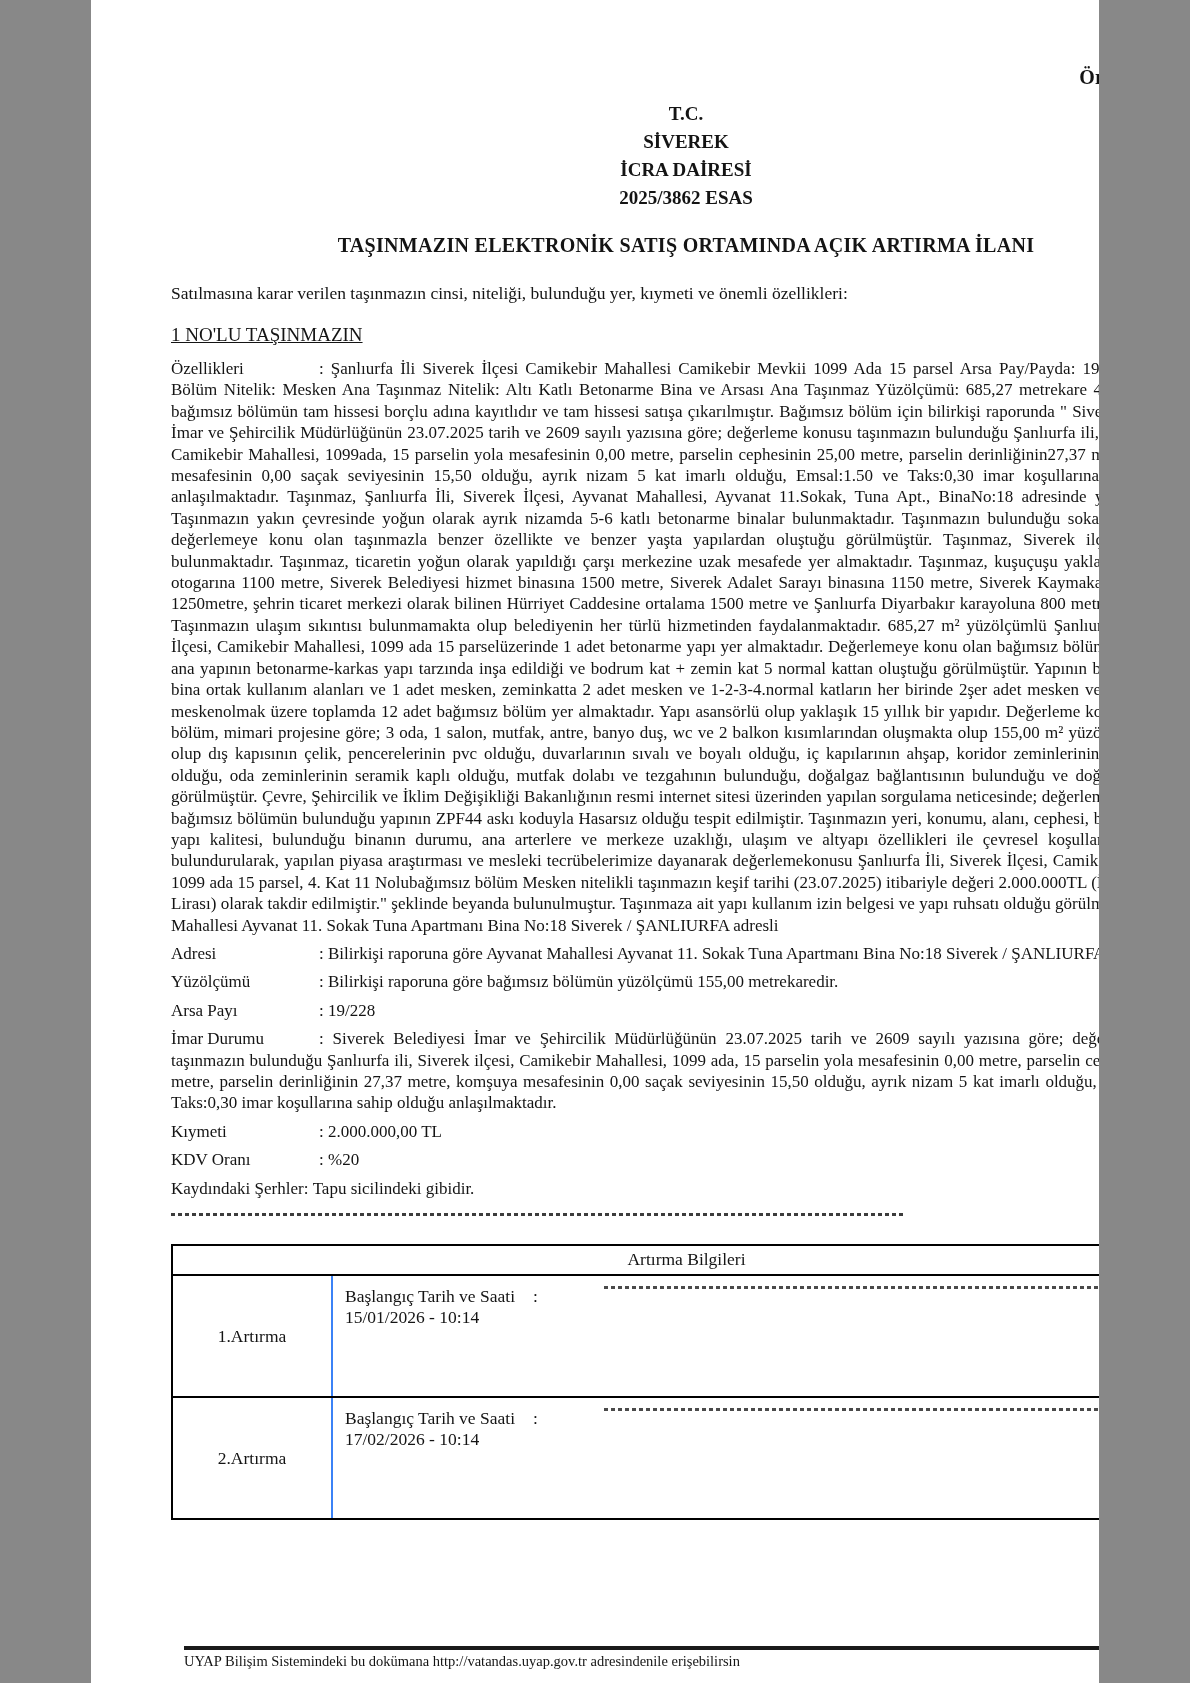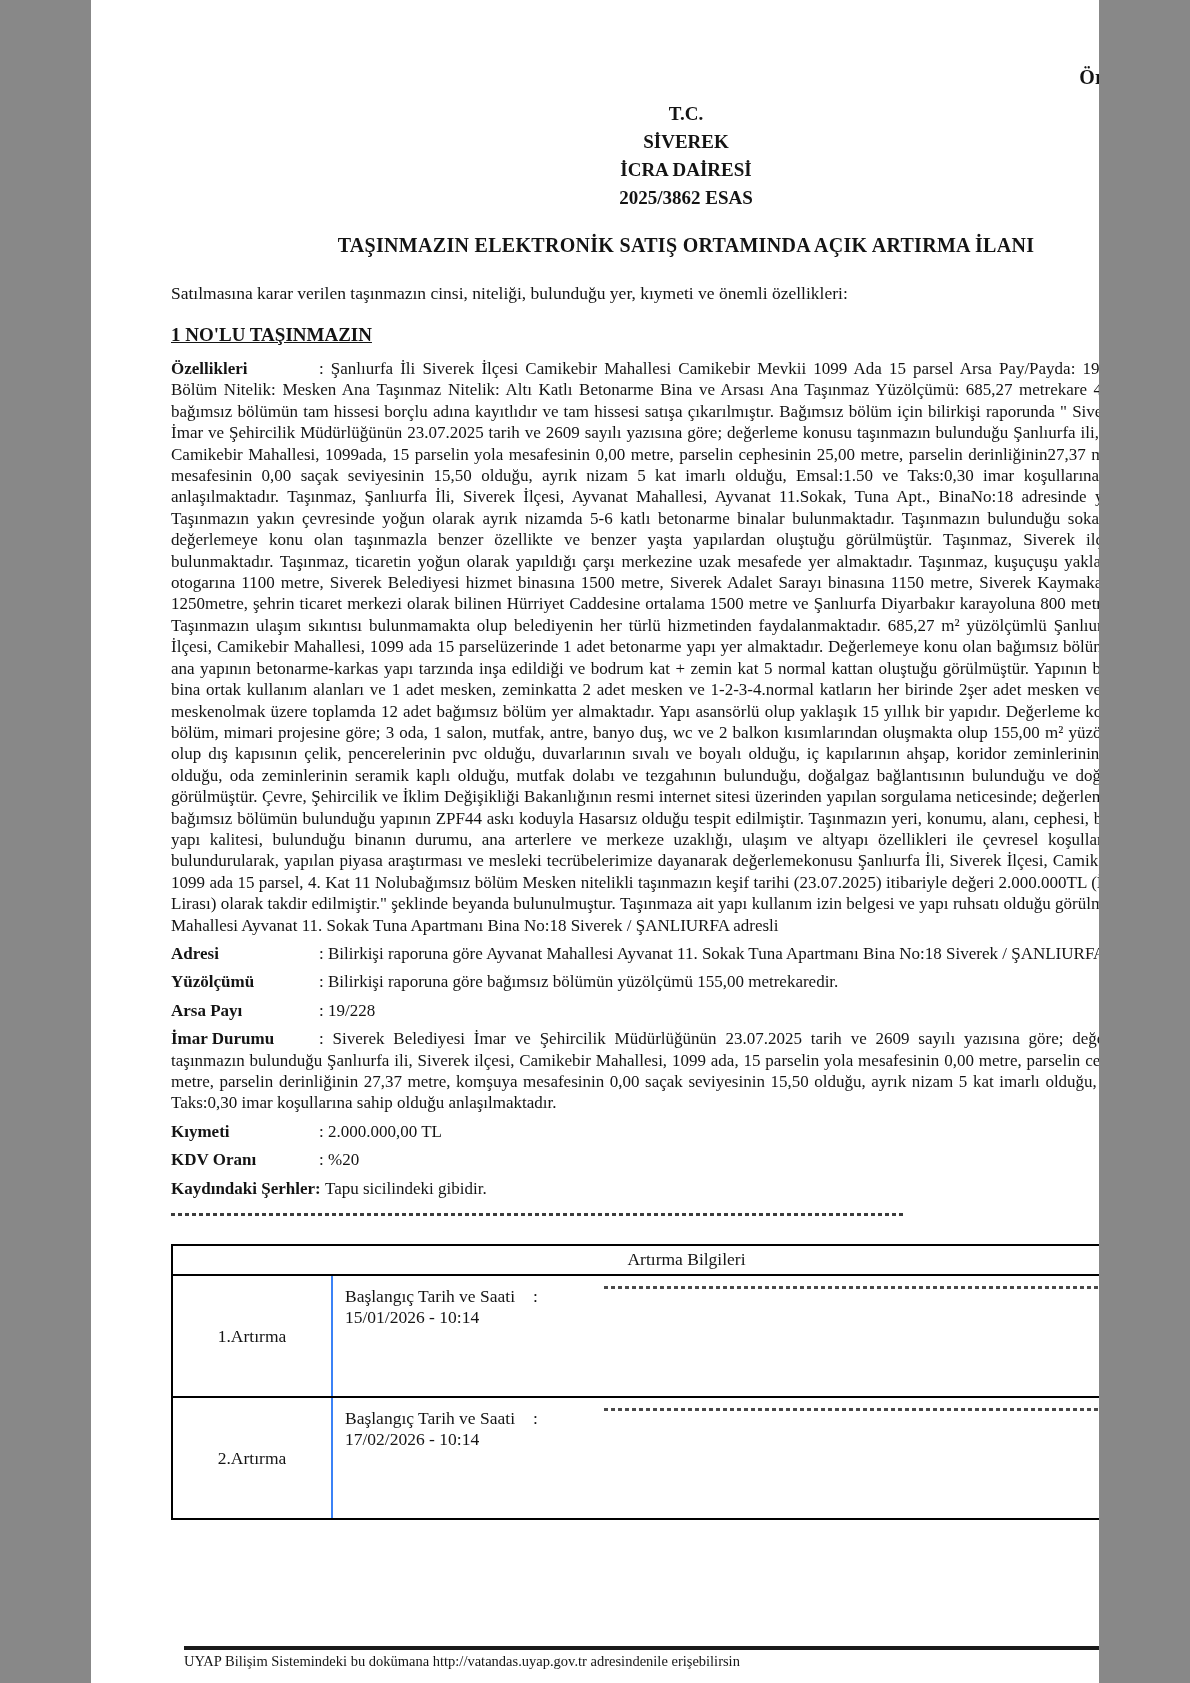--- a/index.html
+++ b/index.html
@@ -16,30 +16,30 @@
 
   .ornek{margin-top:66px;text-align:right;font-weight:bold;font-size:20px;}
 
   .head-block{margin-top:11px;text-align:center;font-weight:bold;font-size:19px;line-height:28px;}
 
   .doc-title{margin:22px 0 14px 0;text-align:center;font-weight:bold;font-size:20px;letter-spacing:.3px;}
 
   .intro{margin:26px 0 0 0;font-size:17.5px;}
 
   .section-heading{
-    margin:20px 0 0 0;font-size:19px;font-weight:bold;
+    margin:20px 0 0 0;font-size:19px;font-weight:normal;
     text-decoration:underline;display:inline-block;
   }
 
   .para{
     margin:12px 0 0 0;
     font-size:17px;line-height:21.4px;
     text-align:justify;
   }
-  .lbl{font-weight:bold;}
+  .lbl{font-weight:normal;}
   .lbl.w{display:inline-block;width:148px;}
   .field{margin:7px 0 0 0;font-size:17px;line-height:21.4px;text-align:justify;}
 
   .dashed-sep{
     margin-top:14px;
     width:732px;height:3px;
     background:repeating-linear-gradient(90deg,#3c3c3c 0 4px,transparent 4px 7px);
   }
 
   .auction-table{

